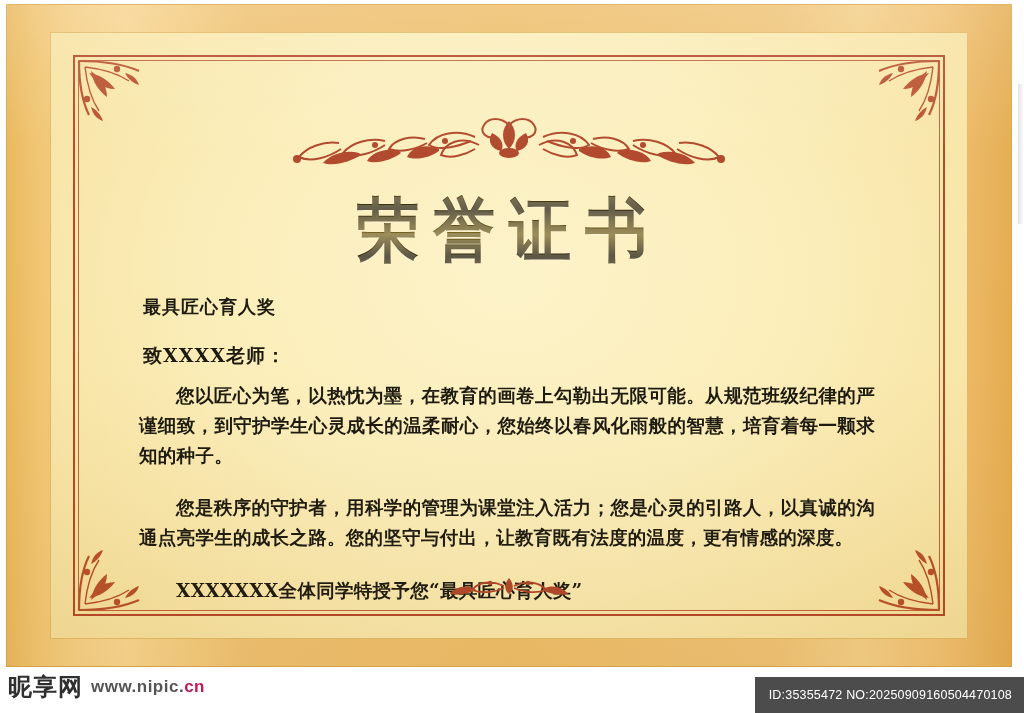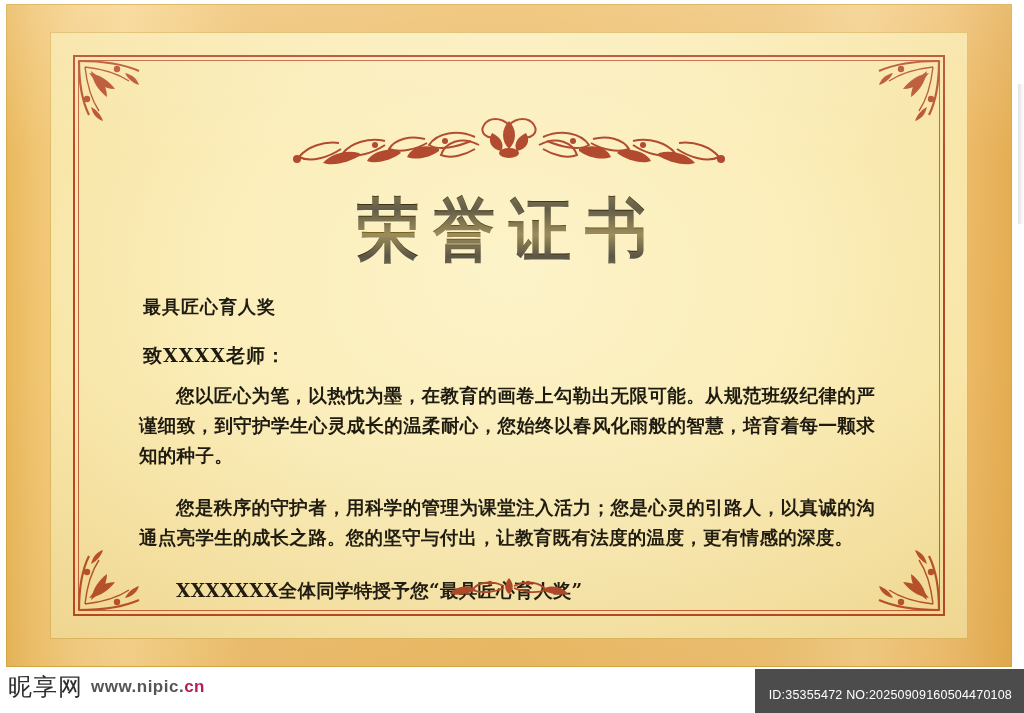--- a/index.html
+++ b/index.html
@@ -193,41 +193,41 @@
     position: absolute;
     left: 8px;
     top: 4px;
     display: flex;
     align-items: center;
     gap: 8px;
   }
   .brand-logo {
     font-family: "DejaVu Sans", sans-serif;
     font-size: 24px;
-    font-weight: 400;
+    font-weight: 700;
     color: #2f2f2f;
     letter-spacing: 1px;
   }
   .brand-url {
     font-family: "Liberation Sans", sans-serif;
     font-size: 17px;
     font-weight: 700;
     color: #555555;
     letter-spacing: 0.5px;
   }
   .brand-url .cn { color: #be185d; }
 
   .id-badge {
     position: absolute;
     right: 0;
     bottom: 0;
     height: 36px;
     display: flex;
     align-items: center;
-    padding: 8px 12px 0 14px;
+    padding: 0 12px 0 14px;
     background: #4c4c4c;
     color: #ffffff;
     font-family: "Liberation Sans", sans-serif;
     font-size: 12.5px;
     letter-spacing: 0.2px;
   }
 
   
   .edge-sliver {
     position: absolute;

